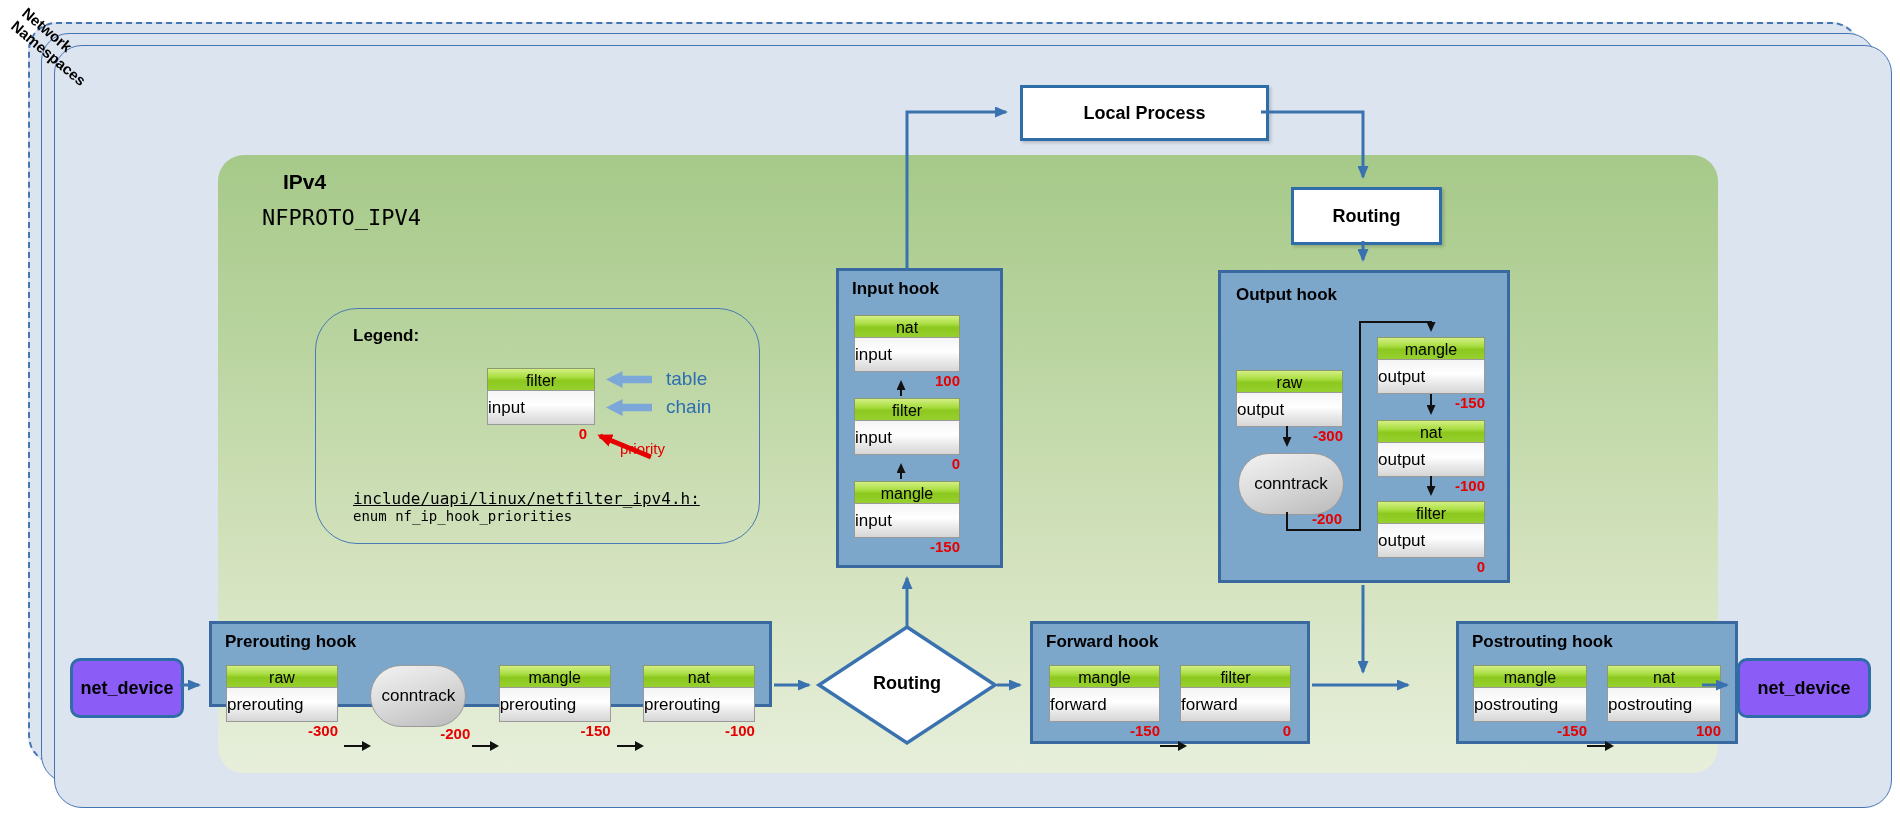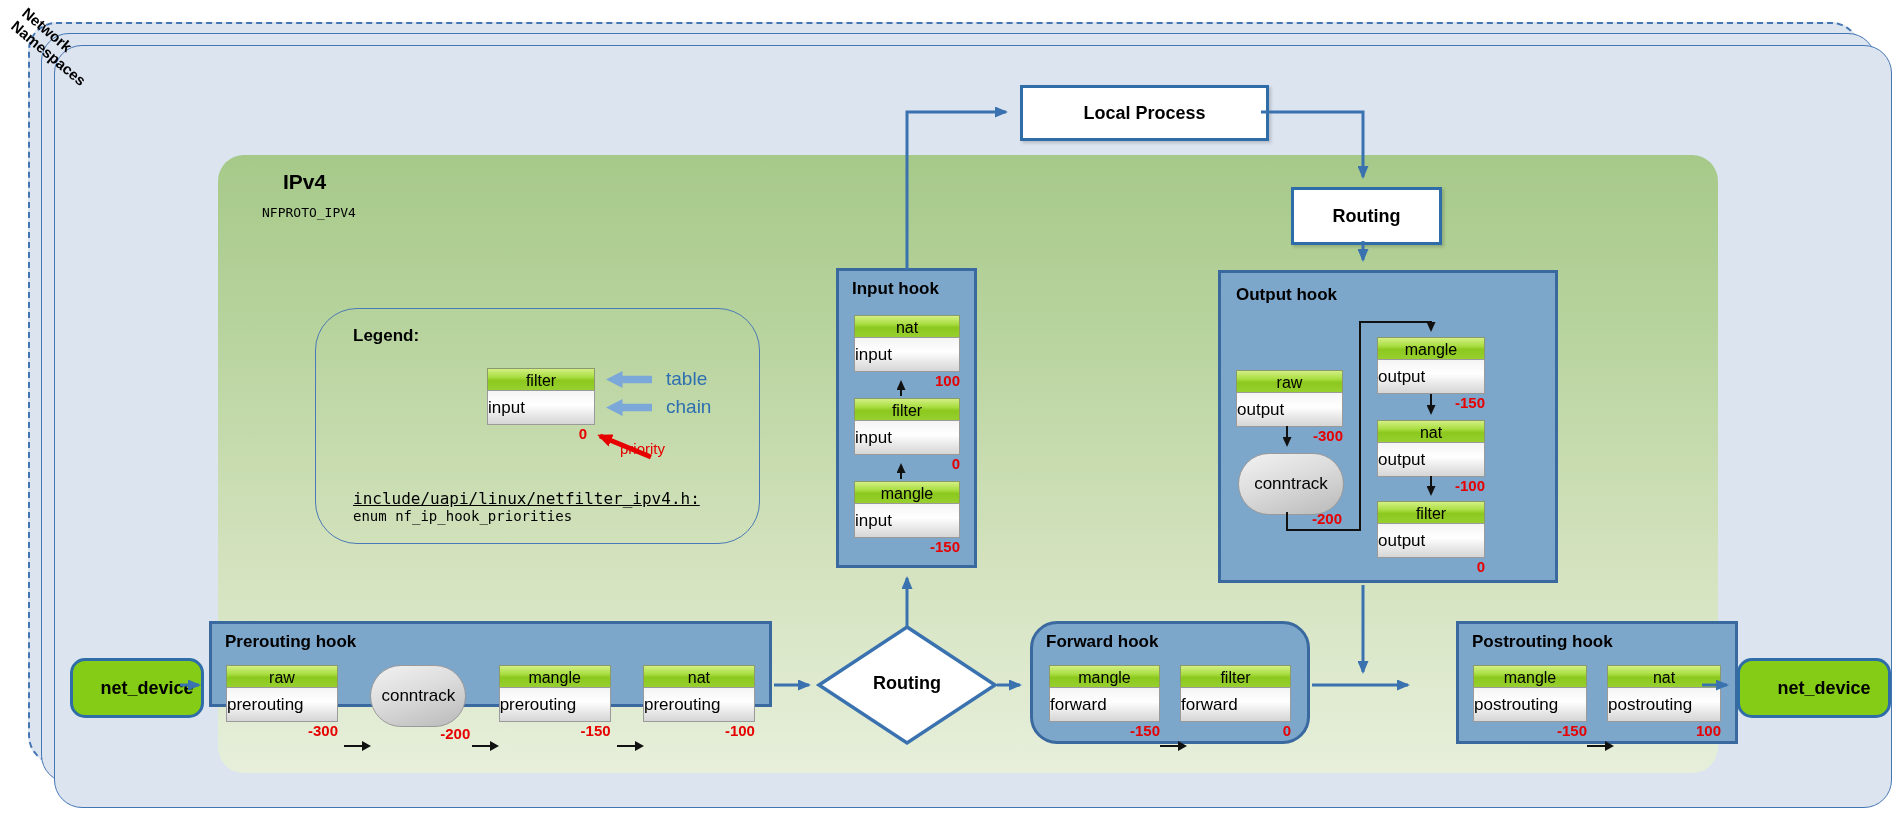--- a/index.html
+++ b/index.html
@@ -17,21 +17,21 @@
     transform:rotate(40deg); transform-origin:0 0;
     font-weight:bold; font-size:15px; line-height:17px; color:#000;
   }
   
   .proto-panel {
     position:absolute; left:218px; top:155px; width:1500px; height:618px; z-index:4;
     border-radius:26px;
     background:linear-gradient(180deg,#a6c989 0%,#b9d49f 30%,#d3e2bd 65%,#e7efdb 100%);
   }
   .proto-title { position:absolute; left:283px; top:170px; z-index:7; font-weight:bold; font-size:21px; }
-  .proto-sub   { position:absolute; left:262px; top:205px; z-index:7; font-family:"DejaVu Sans Mono", monospace; font-size:13px; }
+  .proto-sub   { position:absolute; left:262px; top:205px; z-index:7; font-family:"DejaVu Sans Mono", monospace; font-size:22px; }
 
   
   .legend-box {
     position:absolute; left:315px; top:308px; width:443px; height:234px; z-index:7;
     border:1.6px solid #4a7ab5; border-radius:42px; background:transparent;
   }
   .legend-title { position:absolute; left:353px; top:326px; z-index:8; font-weight:bold; font-size:17px; }
   .legend-include {
     position:absolute; left:353px; top:489px; z-index:8;
     font-family:"DejaVu Sans Mono", monospace; font-size:16px; text-decoration:underline;
@@ -47,22 +47,22 @@
     clip-path:polygon(0% 50%, 36% 0%, 36% 28%, 100% 28%, 100% 72%, 36% 72%, 36% 100%);
   }
 
   
   .wbox {
     position:absolute; z-index:8; background:#fff; border:3px solid #2e6da8;
     display:flex; align-items:center; justify-content:center;
     font-weight:bold; font-size:18px; box-shadow:2px 2px 3px rgba(0,0,0,.18);
   }
   .ndev {
-    position:absolute; z-index:8; background:#84cc16; border:3.5px solid #2e6da8; border-radius:15px;
-    display:flex; align-items:center; justify-content:center; font-weight:bold; font-size:18px;padding-left:20px;
+    position:absolute; z-index:8; background:#8b5cf6; border:3.5px solid #2e6da8; border-radius:10px;
+    display:flex; align-items:center; justify-content:center; font-weight:bold; font-size:18px;
   }
   
   .hook {
     position:absolute; z-index:7; background:#7da6cb; border:3px solid #39699f; box-sizing:border-box;
   }
   .hook-title { position:absolute; left:13px; top:8px; font-weight:bold; font-size:17px; white-space:nowrap; }
   .hook-row { display:flex; justify-content:space-between; align-items:flex-start; padding:41px 14px 0; }
 
   
   .pair { position:relative; width:112px; }
@@ -169,21 +169,21 @@
     </div>
     <div class="harrow"></div>
     <div class="pair">
       <div class="tbox">nat</div>
       <div class="cbox">prerouting</div>
       <span class="prio">-100</span>
     </div>
   </div>
 </div>
 
-<div class="hook" style="left:1030px; top:621px; width:280px; height:123px;border-radius:27px;">
+<div class="hook" style="left:1030px; top:621px; width:280px; height:123px;">
   <div class="hook-title">Forward hook</div>
   <div class="hook-row" style="padding:41px 16px 0;">
     <div class="pair w-wide">
       <div class="tbox">mangle</div>
       <div class="cbox">forward</div>
       <span class="prio">-150</span>
     </div>
     <div class="harrow"></div>
     <div class="pair w-wide">
       <div class="tbox">filter</div>
@@ -203,40 +203,40 @@
     </div>
     <div class="harrow"></div>
     <div class="pair w-wide">
       <div class="tbox">nat</div>
       <div class="cbox">postrouting</div>
       <span class="prio">100</span>
     </div>
   </div>
 </div>
 
-<div class="hook" style="left:836px; top:268px; width:141px; height:300px;">
+<div class="hook" style="left:836px; top:268px; width:167px; height:300px;">
   <div class="hook-title">Input hook</div>
   <div class="pair w-vert abs" style="left:15px; top:44px;">
     <div class="tbox">nat</div>
     <div class="cbox">input</div>
     <span class="prio">100</span>
   </div>
   <div class="pair w-vert abs" style="left:15px; top:127px;">
     <div class="tbox">filter</div>
     <div class="cbox">input</div>
     <span class="prio">0</span>
   </div>
   <div class="pair w-vert abs" style="left:15px; top:210px;">
     <div class="tbox">mangle</div>
     <div class="cbox">input</div>
     <span class="prio">-150</span>
   </div>
 </div>
 
-<div class="hook" style="left:1218px; top:270px; width:340px; height:313px;">
+<div class="hook" style="left:1218px; top:270px; width:292px; height:313px;">
   <div class="hook-title" style="left:15px; top:12px;">Output hook</div>
   <div class="pair abs" style="left:15px; top:97px; width:107px;">
     <div class="tbox">raw</div>
     <div class="cbox">output</div>
     <span class="prio">-300</span>
   </div>
   <div class="conn-wrap abs" style="left:17px; top:180px; width:106px;">
     <div class="conn" style="width:106px;">conntrack</div>
     <span class="prio conn-prio" style="right:2px; top:57px;">-200</span>
   </div>

